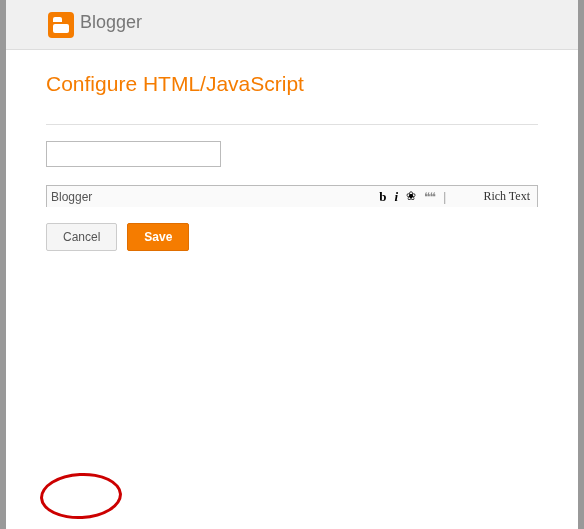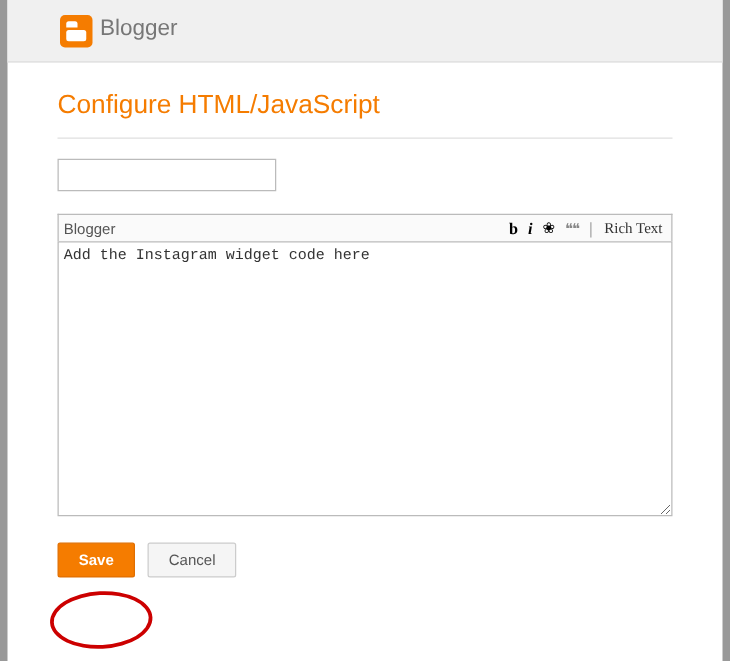--- a/index.html
+++ b/index.html
@@ -59,21 +59,21 @@
       color: #777;
       font-weight: 500;
     }
     .content-area {
       padding: 22px 40px 10px 40px;
     }
     .page-title {
       color: #f57c00;
       font-size: 21px;
       font-weight: normal;
-      margin-bottom: 14px;
+      margin-bottom: 28px;
     }
     .divider {
       border: none;
       border-top: 1px solid #e0e0e0;
       margin-bottom: 16px;
     }
     .field-label {
       font-size: 13px;
       color: #444;
       margin-bottom: 4px;
@@ -112,21 +112,21 @@
     .toolbar-btn {
       cursor: pointer;
       padding: 0 2px;
       font-family: 'Times New Roman', serif;
     }
     .bold-b { font-weight: bold; }
     .italic-i { font-style: italic; font-weight: bold; }
     .link-icon { font-size: 12px; }
     .quote-icon { color: #888; font-size: 12px; font-family: Arial; letter-spacing: -1px; }
     .separator { color: #aaa; padding: 0 2px; }
-    .richtext { font-size: 12px; color: #333; padding: 0 3px; }
+    .richtext { font-size: 12px; color: #333; padding: 0 3px; margin-left: 28px; }
     .content-textarea {
       width: 100%;
       height: 220px;
       border: 1px solid #bbb;
       padding: 3px 4px;
       font-family: "Courier New", monospace;
       font-size: 12px;
       resize: both;
       color: #333;
     }
@@ -187,23 +187,22 @@
         <span class="content-label">Blogger</span>
         <div class="toolbar">
           <span class="toolbar-btn bold-b">b</span>
           <span class="toolbar-btn italic-i">i</span>
           <span class="toolbar-btn link-icon">❀</span>
           <span class="toolbar-btn quote-icon">❝❝</span>
           <span class="separator">|</span>
           <span class="toolbar-btn richtext">Rich Text</span>
         </div>
       </div>
-      <textarea class="content-textarea" style="">Add the Instagram widget code here</textarea>
     </div>
 
     <div class="button-row">
+      <button class="btn">Cancel</button>
       <button class="btn btn-primary">Save</button>
-      <button class="btn">Cancel</button>
     </div>
   </div>
 
   <div class="highlight-ring"></div>
 </div>
 
 </body></html>

